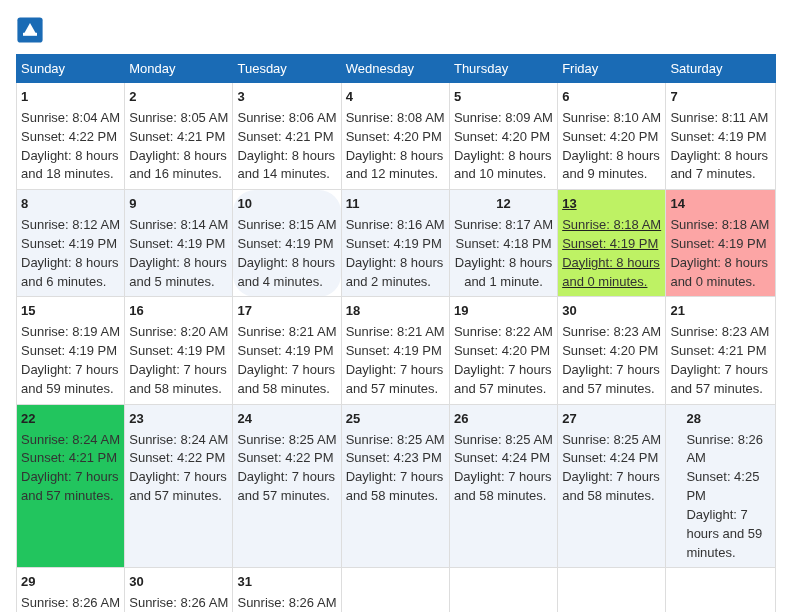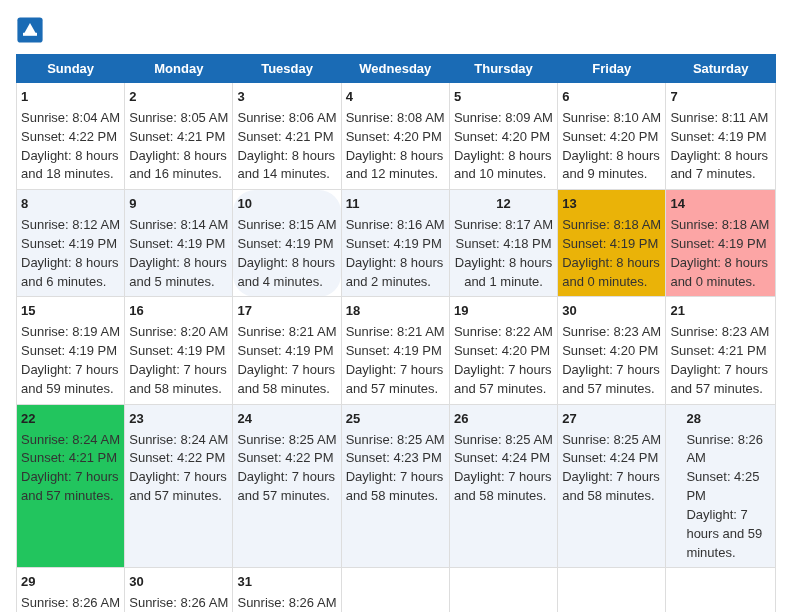--- a/index.html
+++ b/index.html
@@ -48,23 +48,23 @@
     }
     table {
       width: 100%;
       border-collapse: collapse;
       font-size: 11px;
     }
     thead tr th {
       background: #1a6bb5;
       color: #fff;
       font-size: 13px;
-      font-weight: bold;
+      font-weight: normal;
       padding: 6px 4px;
-      text-align: center;
+      text-align: left;
       border: 1px solid #1a6bb5;
     }
     tbody tr td {
       vertical-align: top;
       padding: 5px 4px;
       border: 1px solid #ddd;
       min-width: 100px;
       line-height: 1.45;
       color: #222;
       background: #fff;
@@ -140,21 +140,21 @@
         <td style="background: rgb(240, 244, 250);"><span class="day-num">8</span>
 <span class="day-info">Sunrise: 8:12 AM<br>Sunset: 4:19 PM<br>Daylight: 8 hours and 6 minutes.</span></td>
         <td style="background: rgb(240, 244, 250);"><span class="day-num">9</span>
 <span class="day-info">Sunrise: 8:14 AM<br>Sunset: 4:19 PM<br>Daylight: 8 hours and 5 minutes.</span></td>
         <td style="background: rgb(240, 244, 250); border-radius: 22px;"><span class="day-num">10</span>
 <span class="day-info">Sunrise: 8:15 AM<br>Sunset: 4:19 PM<br>Daylight: 8 hours and 4 minutes.</span></td>
         <td style="background: rgb(240, 244, 250);"><span class="day-num">11</span>
 <span class="day-info">Sunrise: 8:16 AM<br>Sunset: 4:19 PM<br>Daylight: 8 hours and 2 minutes.</span></td>
         <td style="background: rgb(240, 244, 250); text-align: center;"><span class="day-num">12</span>
 <span class="day-info">Sunrise: 8:17 AM<br>Sunset: 4:18 PM<br>Daylight: 8 hours and 1 minute.</span></td>
-        <td style="background: #eab308;"><span class="day-num">13</span>
+        <td style="background: #bef264; text-decoration: underline;"><span class="day-num">13</span>
 <span class="day-info">Sunrise: 8:18 AM<br>Sunset: 4:19 PM<br>Daylight: 8 hours and 0 minutes.</span></td>
         <td style="background: #fca5a5;"><span class="day-num">14</span>
 <span class="day-info">Sunrise: 8:18 AM<br>Sunset: 4:19 PM<br>Daylight: 8 hours and 0 minutes.</span></td>
       </tr>
       <tr>
         <td><span class="day-num">15</span>
 <span class="day-info">Sunrise: 8:19 AM<br>Sunset: 4:19 PM<br>Daylight: 7 hours and 59 minutes.</span></td>
         <td><span class="day-num">16</span>
 <span class="day-info">Sunrise: 8:20 AM<br>Sunset: 4:19 PM<br>Daylight: 7 hours and 58 minutes.</span></td>
         <td><span class="day-num">17</span>

